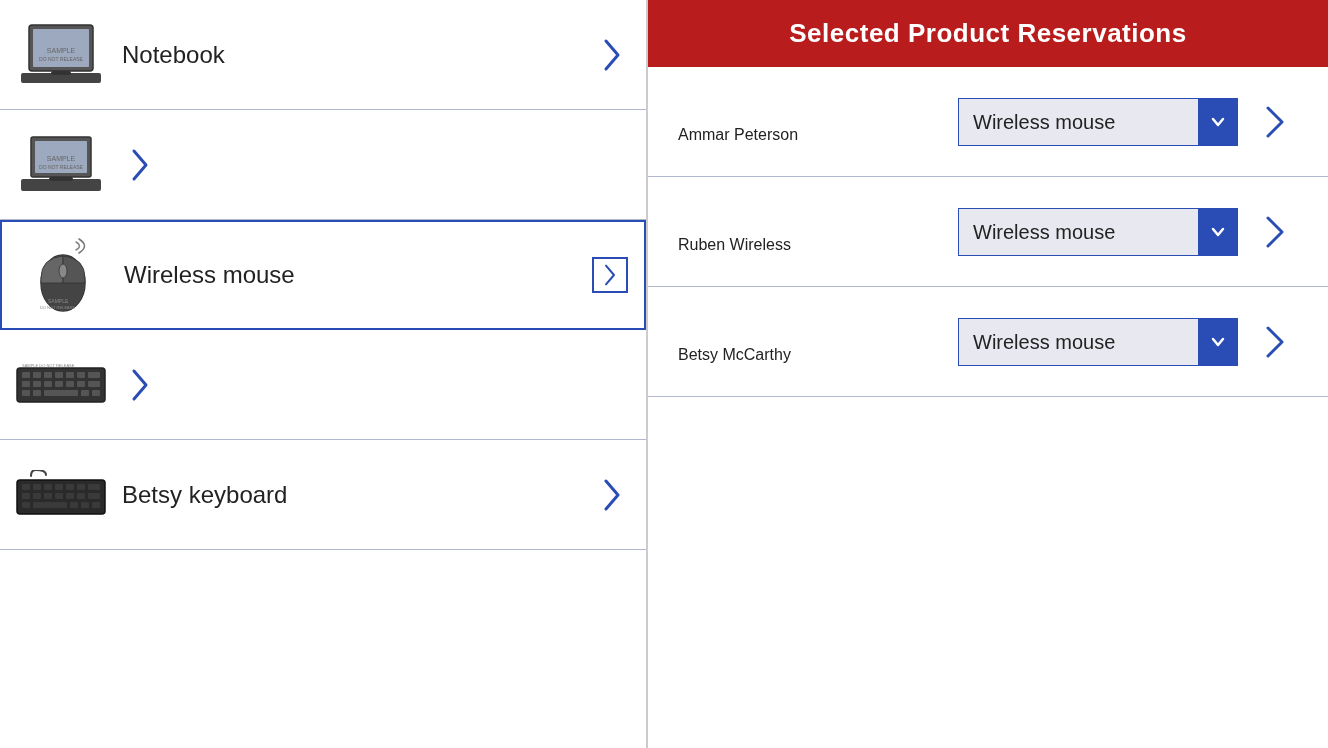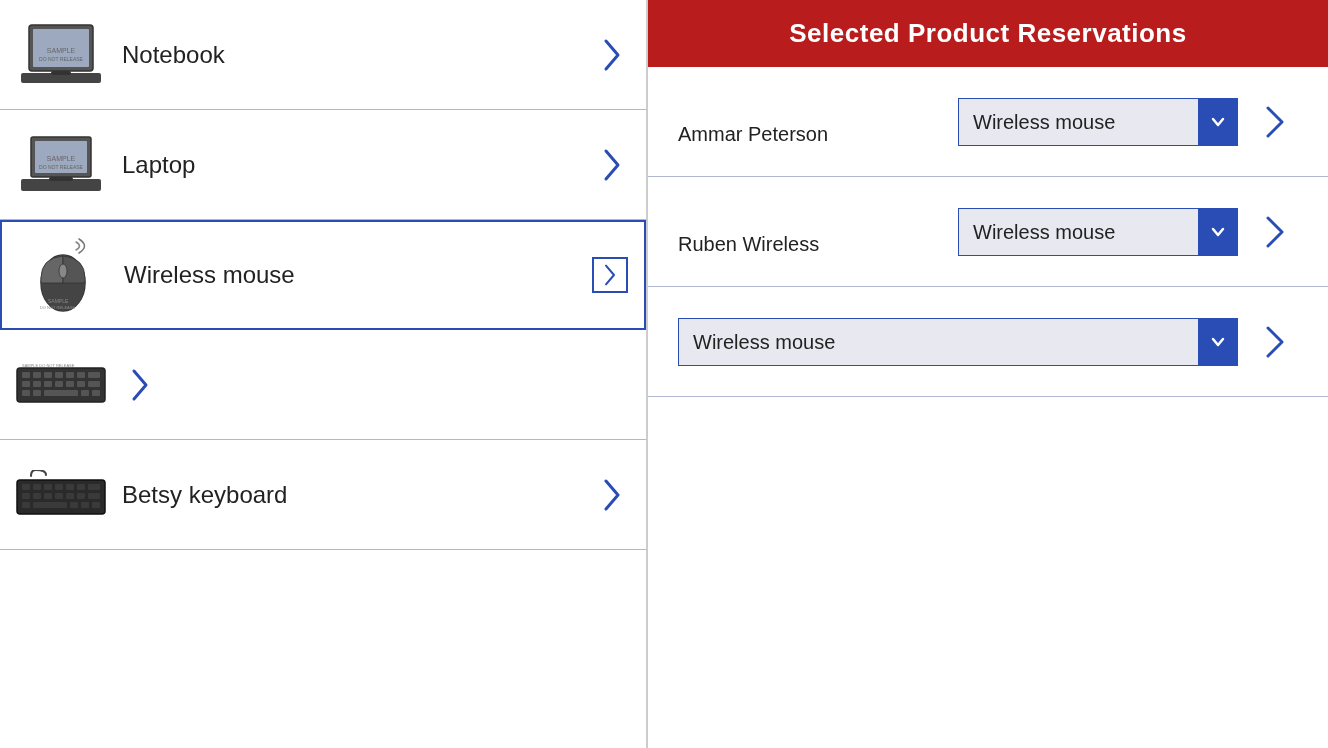--- a/index.html
+++ b/index.html
@@ -94,21 +94,21 @@
     .reservation-row {
       display: flex;
       align-items: center;
       padding: 22px 30px;
       border-bottom: 1px solid #b0b8d0;
       min-height: 110px;
     }
 
     .reservation-name {
       width: 280px;
-      font-size: 20px;
+      font-size: 16px;
       color: #222;
       flex-shrink: 0;
       margin-top: 26px;
     }
 
     .reservation-select-wrapper {
       flex: 1;
       position: relative;
       margin-right: 16px;
     }
@@ -184,21 +184,20 @@
       <svg width="80" height="68" viewBox="0 0 80 68">
         <rect x="10" y="6" width="60" height="40" rx="2" fill="#555" stroke="#333" stroke-width="1.5"></rect>
         <rect x="14" y="10" width="52" height="32" rx="1" fill="#8a9bb5"></rect>
         <rect x="14" y="10" width="52" height="32" rx="1" fill="#b0b8c8" opacity="0.5"></rect>
         <rect x="0" y="48" width="80" height="12" rx="2" fill="#444"></rect>
         <rect x="28" y="46" width="24" height="4" rx="2" fill="#333"></rect>
         <text x="40" y="30" text-anchor="middle" font-size="7" fill="#666" font-family="Arial">SAMPLE</text>
         <text x="40" y="38" text-anchor="middle" font-size="5" fill="#666" font-family="Arial">DO NOT RELEASE</text>
       </svg>
     </div>
-    <span class="product-label">Laptop</span>
     <div class="chevron-right">
       <svg width="24" height="36" viewBox="0 0 24 36">
           <polyline points="6,4 18,18 6,32" fill="none" stroke="#2a4db5" stroke-width="3" stroke-linecap="round" stroke-linejoin="round"></polyline>
         </svg>
     </div>
   </div>
 
   <div class="product-item selected">
     <div class="product-icon">
       <svg width="70" height="75" viewBox="0 0 70 75">
@@ -348,20 +347,21 @@
         </div>
       </div>
       <div class="reservation-go">
         <svg width="28" height="36" viewBox="0 0 28 36">
             <polyline points="6,4 20,18 6,32" fill="none" stroke="#2a4db5" stroke-width="3" stroke-linecap="round" stroke-linejoin="round"></polyline>
           </svg>
       </div>
     </div>
 
     <div class="reservation-row">
+      <div class="reservation-name">Betsy McCarthy</div>
       <div class="reservation-select-wrapper">
         <select class="reservation-select">
           <option value="Wireless mouse" selected="">Wireless mouse</option>
           <option value="Wired mouse">Wired mouse</option>
           <option value="Notebook">Notebook</option>
           <option value="Laptop">Laptop</option>
           <option value="Wireless keyboard">Wireless keyboard</option>
           <option value="Wired keyboard">Wired keyboard</option>
         </select>
         <div class="select-arrow">

